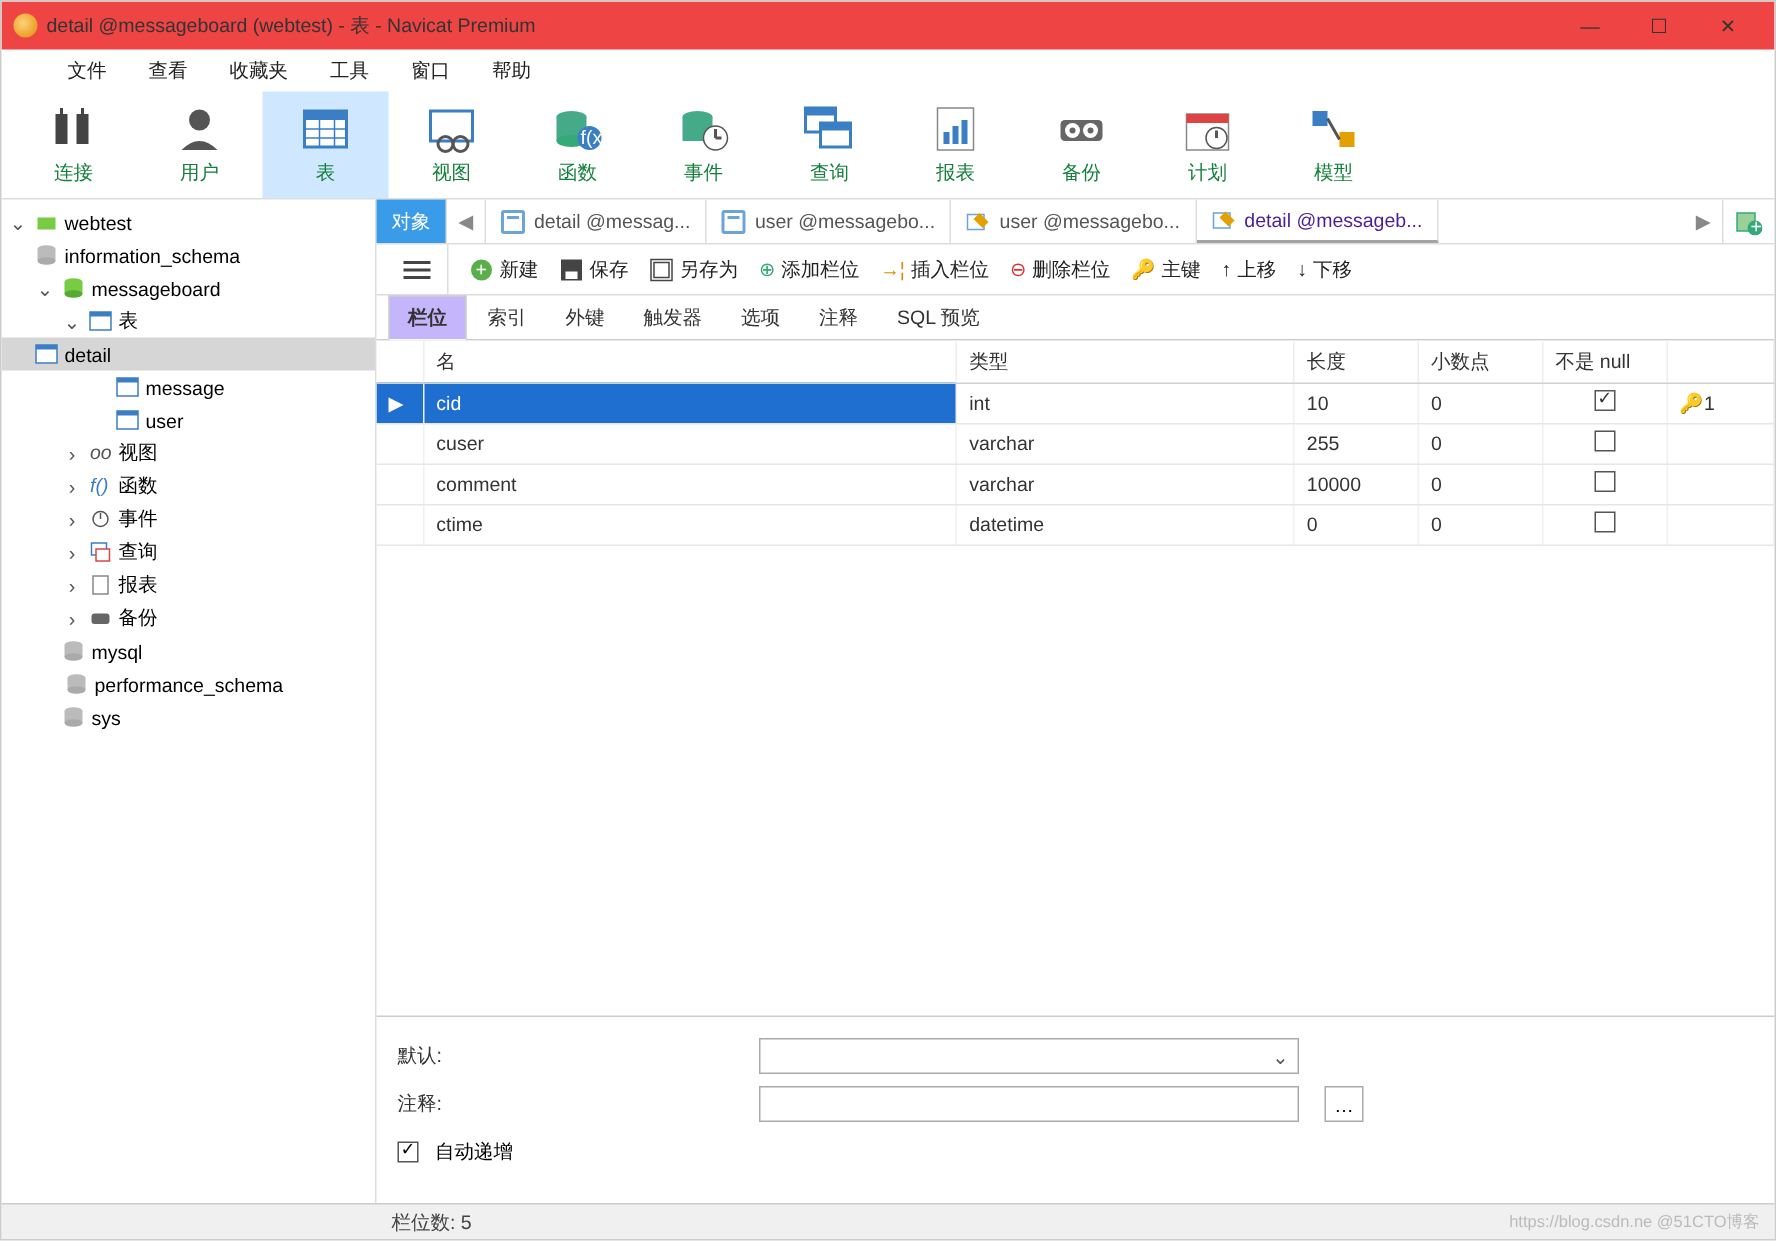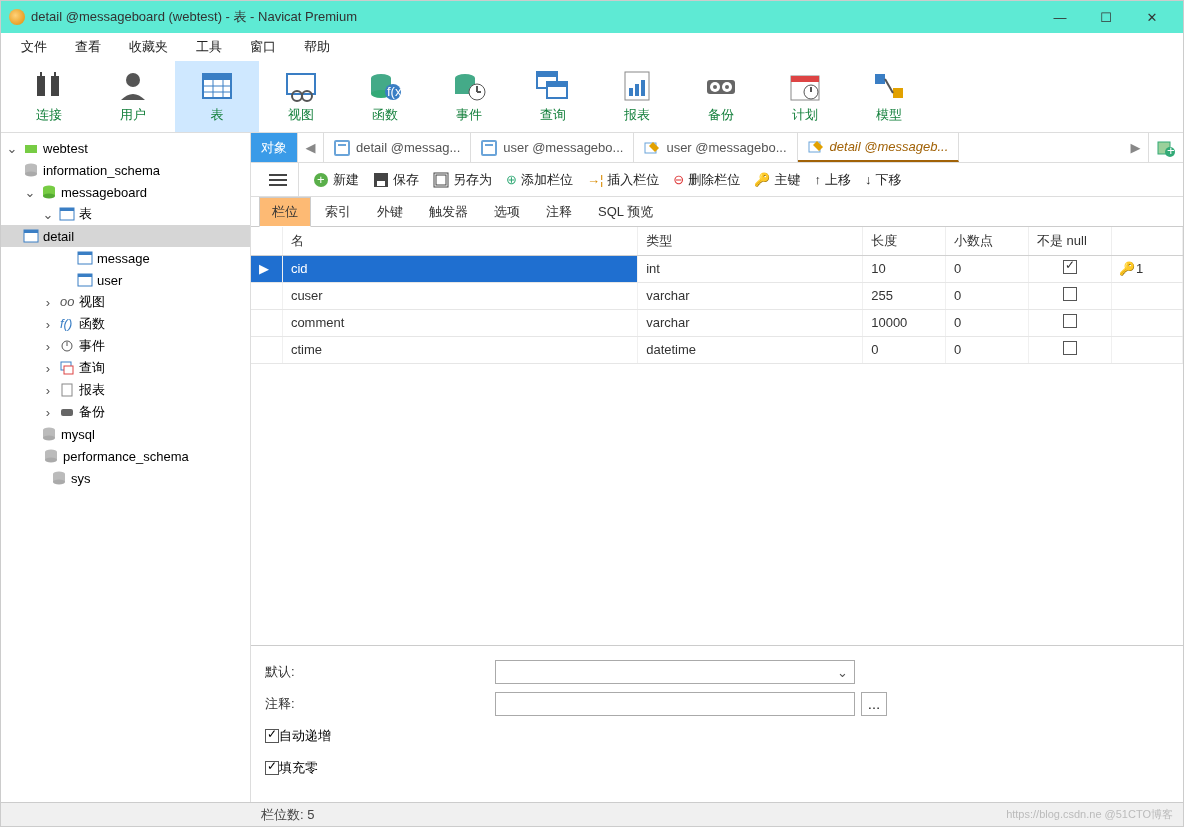--- a/index.html
+++ b/index.html
@@ -1,25 +1,25 @@
 <!DOCTYPE html>
 <html><head>
 <meta charset="utf-8">
 <style>
 * { box-sizing: border-box; margin: 0; padding: 0; font-family: "Microsoft YaHei", "Segoe UI", sans-serif; font-size: 13px; }
 body { width: 1184px; height: 827px; background: #fff; display: flex; flex-direction: column; border: 1px solid #ccc; overflow: hidden; }
 
 
-.titlebar { height: 32px; display: flex; align-items: center; padding: 0 8px; background: #5eead4; }
+.titlebar { height: 32px; display: flex; align-items: center; padding: 0 8px; background: #ef4444; }
 .titlebar .appicon { width: 16px; height: 16px; margin-right: 6px; background: radial-gradient(circle at 40% 40%, #ffd27a, #e08a00); border-radius: 50%; }
 .titlebar .title { flex: 1; color: #333; }
 .titlebar .winbtn { width: 46px; height: 32px; display: flex; align-items: center; justify-content: center; color: #333; }
 
 
-.menubar { height: 28px; display: flex; align-items: center; padding: 0 6px; }
+.menubar { height: 28px; display: flex; align-items: center; padding: 0 6px; margin-left: 24px; }
 .menubar span { padding: 4px 14px; color: #222; }
 
 
 .toolbar { height: 72px; display: flex; align-items: center; border-bottom: 1px solid #ddd; padding: 0 6px; }
 .tool { width: 84px; height: 100%; display: flex; flex-direction: column; align-items: center; justify-content: center; gap: 4px; }
 .tool .ico { width: 36px; height: 32px; display: flex; align-items: center; justify-content: center; }
 .tool.active { background: #cfe8ff; }
 .tool .lbl { color: #15803d; }
 
 
@@ -29,54 +29,54 @@
 
 .tree-row { display: flex; align-items: center; height: 22px; padding-left: 4px; gap: 4px; white-space: nowrap; }
 .tree-row.sel { background: #d6d6d6; }
 .tree-ico { width: 16px; height: 16px; display: inline-flex; align-items: center; justify-content: center; }
 .chev { width: 14px; text-align: center; color: #555; }
 
 
 .tabstrip { height: 30px; display: flex; align-items: stretch; border-bottom: 1px solid #ddd; }
 .tabstrip .tab { display: flex; align-items: center; padding: 0 10px; border-right: 1px solid #ddd; gap: 6px; color: #555; max-width: 200px; overflow: hidden; }
 .tabstrip .tab.first { background: #3a9be8; color: #fff; font-weight: 500; }
-.tabstrip .tab.active { border-bottom: 2px solid #a16207; color: #a16207; font-style: italic; }
+.tabstrip .tab.active { border-bottom: 2px solid #a3a3a3; color: #4c1d95; }
 .tabstrip .navarr { width: 26px; display: flex; align-items: center; justify-content: center; color: #888; border-right: 1px solid #ddd; }
 .tabstrip .endicon { width: 34px; display: flex; align-items: center; justify-content: center; }
 .miniico { width: 16px; height: 16px; display: inline-block; border: 2px solid #6aa4d9; border-radius: 2px; position: relative; }
 .miniico::before { content:""; position:absolute; left:2px; right:2px; top:2px; height:2px; background:#6aa4d9; }
 
 
 .actionbar { height: 34px; display: flex; align-items: center; border-bottom: 1px solid #ddd; padding: 0 6px; gap: 14px; }
 .actionbar .grp { display: flex; align-items: center; gap: 14px; }
 .actionbar .ab { display: flex; align-items: center; gap: 4px; color: #222; }
 .hamburger { width: 42px; height: 100%; display:flex; flex-direction:column; justify-content:center; align-items:center; gap:3px; border-right:1px solid #ddd; }
 .hamburger span{ width:18px; height:2px; background:#444;}
 
 
 .subtabs { height: 30px; display: flex; align-items: end; padding: 0 8px; border-bottom: 1px solid #ccc; gap: 2px; }
 .subtabs .st { padding: 5px 12px; color: #333; }
-.subtabs .st.active { border: 1px solid #ccc; border-bottom: 1px solid #fff; background: #fdba74; position: relative; top: 1px; }
+.subtabs .st.active { border: 1px solid #ccc; border-bottom: 1px solid #fff; background: #c4b5fd; position: relative; top: 1px; font-weight: bold; }
 
 
 .gridwrap { flex: 1; display: flex; flex-direction: column; min-height: 0; }
 .gridscroll { flex: 1; overflow: auto; position: relative; }
 table.grid { width: 100%; border-collapse: collapse; }
 table.grid th { text-align: left; font-weight: normal; color: #333; background: #fff; border-bottom: 1px solid #d0d0d0; border-right: 1px solid #eee; padding: 4px 8px; height: 28px; }
 table.grid td { border-bottom: 1px solid #e6e6e6; border-right: 1px solid #f0f0f0; padding: 4px 8px; height: 27px; color: #333; }
 table.grid tr.selrow td { background: #1f6fd0; color: #fff; }
 table.grid tr.selrow td.unsel { background: #fff; color: #333; }
 .rowmark { width: 14px; }
 .chkbox { width: 14px; height: 14px; border: 1px solid #555; display: inline-block; position: relative; }
 .chkbox.checked::after { content: "✓"; position: absolute; top: -3px; left: 1px; font-size: 12px; }
 .keyico { color: #e2a100; }
 
 
 .props { border-top: 1px solid #ccc; padding: 10px 14px 18px; }
-.proprow { display: flex; align-items: center; height: 32px; gap: 0; }
+.proprow { display: flex; align-items: center; height: 32px; gap: 11px; }
 .proprow label { width: 230px; color: #333; }
 .proprow .field { width: 360px; height: 24px; border: 1px solid #aaa; }
 .proprow .sel { display:flex; align-items:center; justify-content:flex-end; padding-right:6px; color:#555;}
 .proprow .dots { width:26px; height:24px; border:1px solid #aaa; margin-left:6px; display:flex; align-items:center; justify-content:center;}
 
 
 .status { height: 24px; border-top: 1px solid #ccc; display: flex; align-items: center; padding: 0 10px; color: #444; background: #f0f0f0; }
 .status .right { margin-left: auto; color: #bbb; font-size: 11px; }
 
 svg { display: block; }
@@ -371,21 +371,21 @@
         <span class="chev"></span>
         <span class="tree-ico">
           <svg width="16" height="16">
             <ellipse cx="8" cy="4" rx="6" ry="2.5" fill="#bbb"></ellipse>
             <rect x="2" y="4" width="12" height="8" fill="#bbb"></rect>
             <ellipse cx="8" cy="12" rx="6" ry="2.5" fill="#aaa"></ellipse>
           </svg>
         </span>
         <span>performance_schema</span>
       </div>
-      <div class="tree-row" style="padding-left:32px">
+      <div class="tree-row" style="padding-left:22px">
         <span class="chev"></span>
         <span class="tree-ico">
           <svg width="16" height="16">
             <ellipse cx="8" cy="4" rx="6" ry="2.5" fill="#bbb"></ellipse>
             <rect x="2" y="4" width="12" height="8" fill="#bbb"></rect>
             <ellipse cx="8" cy="12" rx="6" ry="2.5" fill="#aaa"></ellipse>
           </svg>
         </span>
         <span>sys</span>
       </div>
@@ -565,24 +565,20 @@
         </div>
         <div class="proprow">
           <label>注释:</label>
           <div class="field"></div>
           <div class="dots">…</div>
         </div>
         <div class="proprow">
             <span class="chkbox checked"></span>
             <span>自动递增</span>
           </div>
-        <div class="proprow">
-            <span class="chkbox checked"></span>
-            <span>填充零</span>
-          </div>
       </div>
     </div>
   </div>
 </div>
 
 <div class="status">
   <span style="width:250px"></span>
   <span>栏位数: 5</span>
   <span class="right">https://blog.csdn.ne @51CTO博客</span>
 </div>

